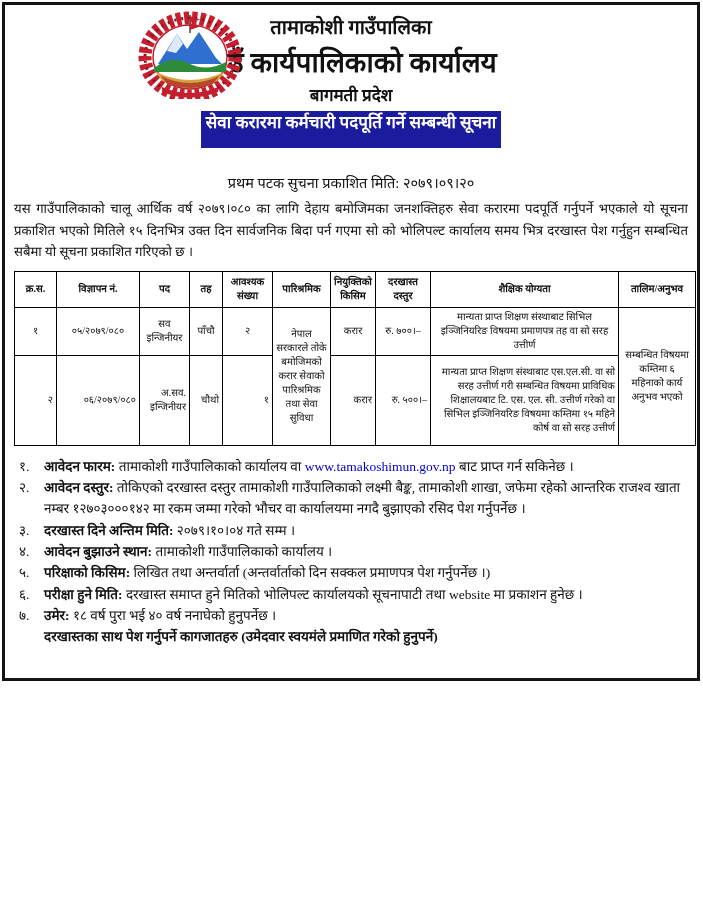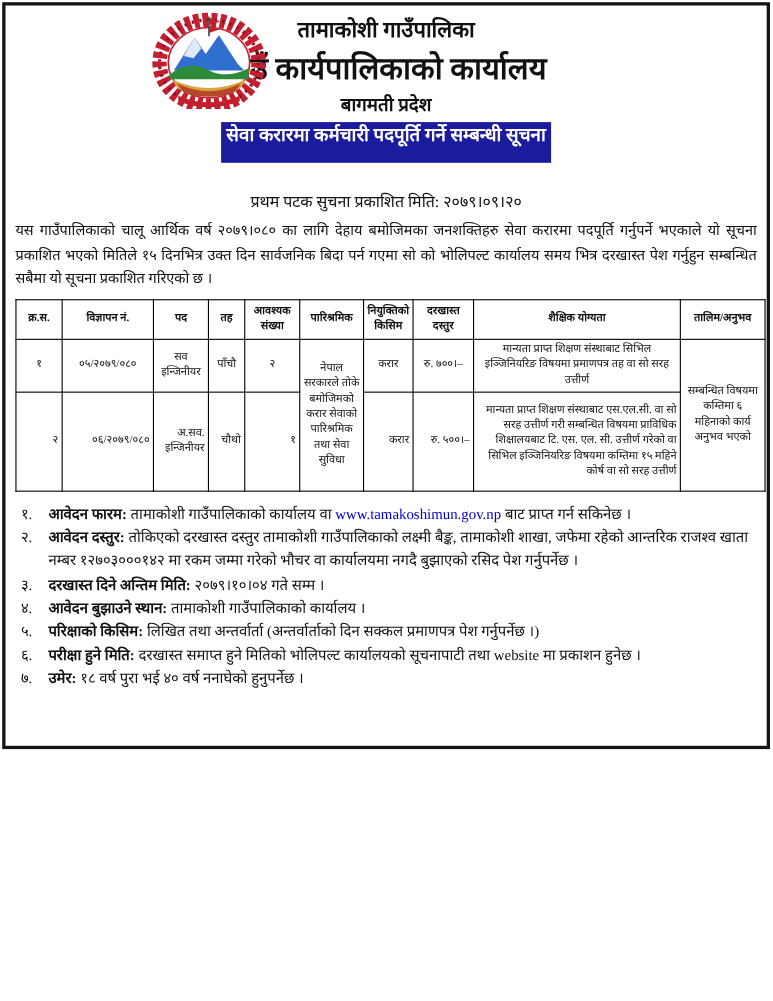--- a/index.html
+++ b/index.html
@@ -163,16 +163,17 @@
     </div>
     <div class="note">
       <span class="note-num">६.</span>
       <span class="note-body"><b>परीक्षा हुने मिति:</b><span> दरखास्त समाप्त हुने मितिको भोलिपल्ट कार्यालयको सूचनापाटी तथा website मा प्रकाशन हुनेछ ।</span></span>
     </div>
     <div class="note">
       <span class="note-num">७.</span>
       <span class="note-body"><b>उमेर:</b><span> १८ वर्ष पुरा भई ४० वर्ष ननाघेको हुनुपर्नेछ ।</span></span>
     </div>
 
+    <div class="docs-heading">दरखास्तका साथ पेश गर्नुपर्ने कागजातहरु (उमेदवार स्वयमंले प्रमाणित गरेको हुनुपर्ने)</div>
 
   </div>
 
 </div>
 
 </body></html>

